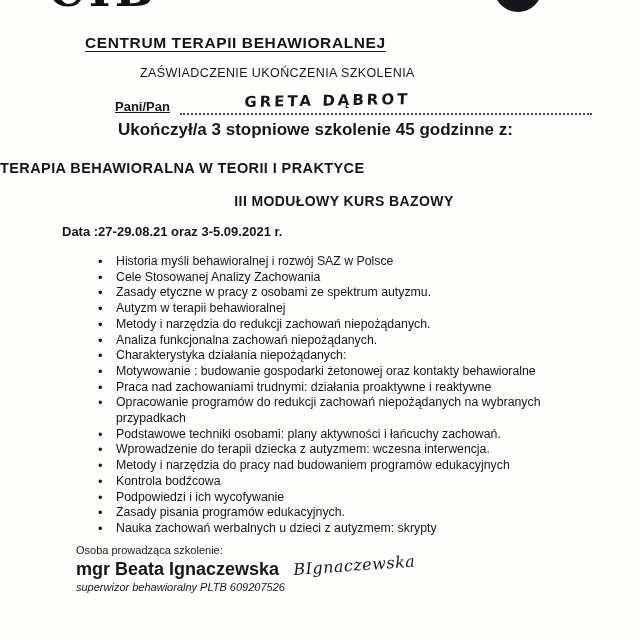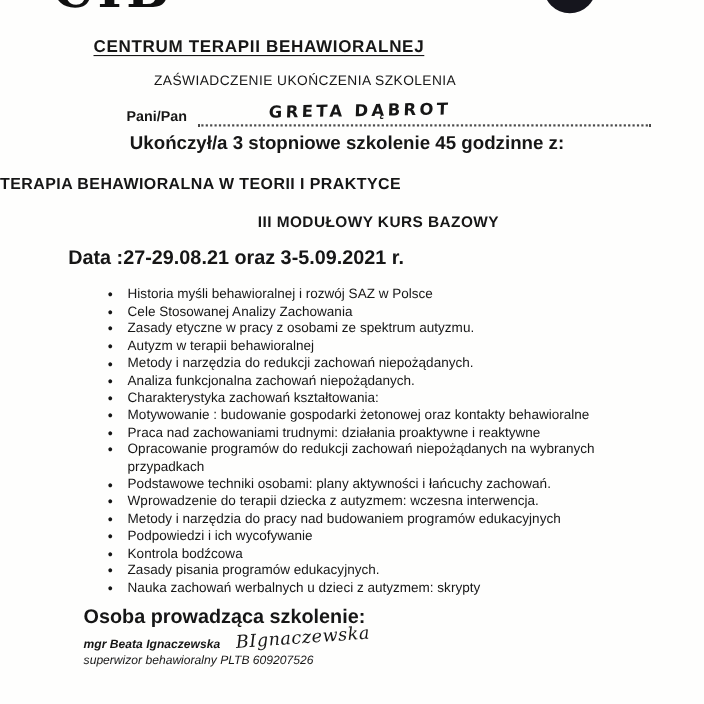--- a/index.html
+++ b/index.html
@@ -54,21 +54,21 @@
     letter-spacing: 0.6px;
     text-decoration: underline;
     text-underline-offset: 3px;
   }
   .cert-title {
     margin: 14px 0 0 140px;
     font-size: 12.5px;
     letter-spacing: 0.4px;
   }
   .recipient-row { margin: 13px 0 0 115px; white-space: nowrap; }
-  .recipient-label { font-size: 13px; font-weight: bold; }
+  .recipient-label { font-size: 13px; font-weight: bold; text-decoration: underline; }
   .name-line {
     display: inline-block;
     width: 412px;
     margin-left: 6px;
     border-bottom: 2px dotted #4a4a4a;
     text-align: left;
     vertical-align: bottom;
     height: 20px;
   }
   .handwritten-name {
@@ -95,21 +95,21 @@
   .module-title {
     margin: 17px 0 0 0;
     text-align: center;
     font-size: 14px;
     font-weight: bold;
     letter-spacing: 0.4px;
     padding-left: 48px;
   }
   .date-line {
     margin: 15px 0 0 62px;
-    font-size: 18px;
+    font-size: 13px;
     font-weight: bold;
   }
   .topics {
     margin: 15px 30px 0 96px;
     padding: 0;
     list-style: none;
     font-size: 12.3px;
     line-height: 15.7px;
   }
   .topics li {
@@ -118,25 +118,25 @@
   }
   .topics li::before {
     content: "\2022";
     position: absolute;
     left: 2px;
     top: 0;
     font-size: 13px;
   }
   .trainer-label {
     margin: 7px 0 0 76px;
-    font-size: 18px;
-    font-weight: bold;
+    font-size: 11px;
+    font-weight: normal;
   }
   .trainer-row { margin: 3px 0 0 76px; white-space: nowrap; }
-  .trainer-name { font-size: 11px; font-weight: bold; font-style: italic; }
+  .trainer-name { font-size: 18px; font-weight: bold; }
   .signature {
     display: inline-block;
     margin-left: 10px;
     font-family: "DejaVu Serif", serif;
     font-style: italic;
     font-size: 16px;
     letter-spacing: 0.5px;
     transform: rotate(-4deg);
     transform-origin: left bottom;
   }
@@ -179,29 +179,29 @@
 
     <div class="date-line">Data :27-29.08.21 oraz 3-5.09.2021 r.</div>
 
     <ul class="topics">
       <li>Historia myśli behawioralnej i rozwój SAZ w Polsce</li>
       <li>Cele Stosowanej Analizy Zachowania</li>
       <li>Zasady etyczne w pracy z osobami ze spektrum autyzmu.</li>
       <li>Autyzm w terapii behawioralnej</li>
       <li>Metody i narzędzia do redukcji zachowań niepożądanych.</li>
       <li>Analiza funkcjonalna zachowań niepożądanych.</li>
-      <li>Charakterystyka zachowań kształtowania:</li>
+      <li>Charakterystyka działania niepożądanych:</li>
       <li>Motywowanie : budowanie gospodarki żetonowej oraz kontakty behawioralne</li>
       <li>Praca nad zachowaniami trudnymi: działania proaktywne i reaktywne</li>
       <li>Opracowanie programów do redukcji zachowań niepożądanych na wybranych przypadkach</li>
       <li>Podstawowe techniki osobami: plany aktywności i łańcuchy zachowań.</li>
       <li>Wprowadzenie do terapii dziecka z autyzmem: wczesna interwencja.</li>
       <li>Metody i narzędzia do pracy nad budowaniem programów edukacyjnych</li>
+      <li>Kontrola bodźcowa</li>
       <li>Podpowiedzi i ich wycofywanie</li>
-      <li>Kontrola bodźcowa</li>
       <li>Zasady pisania programów edukacyjnych.</li>
       <li>Nauka zachowań werbalnych u dzieci z autyzmem: skrypty</li>
     </ul>
 
     <div class="trainer-label">Osoba prowadząca szkolenie:</div>
 
     <div class="trainer-row">
       <span class="trainer-name">mgr Beata Ignaczewska</span>
       <span class="signature">BIgnaczewska</span>
     </div>

